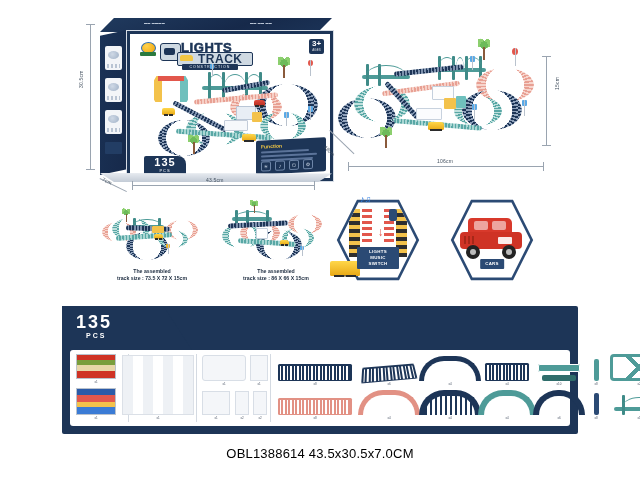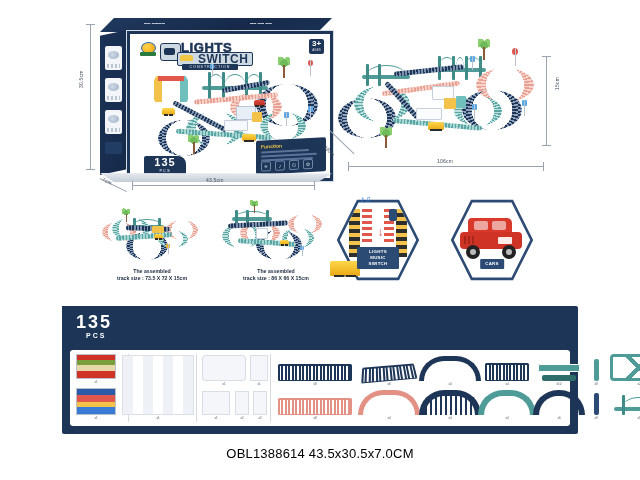--- a/index.html
+++ b/index.html
@@ -173,21 +173,21 @@
       <div class="logo-badge">
           <div class="c"></div>
           <div class="t"></div>
         </div>
 
       <div class="title-lock">
         <div class="tl-car"></div>
         <div class="tl-cities">LIGHTS</div>
         <div class="tl-trackbar"></div>
         <div class="tl-smallcar"></div>
-        <div class="tl-track">SWITCH</div>
+        <div class="tl-track">TRACK</div>
         <div class="tl-sub">CONSTRUCTION</div>
       </div>
 
       <div class="age-badge">
         <span class="n">3+</span>
         <span class="s">AGES</span>
       </div>
 
       <div class="scene">
 

